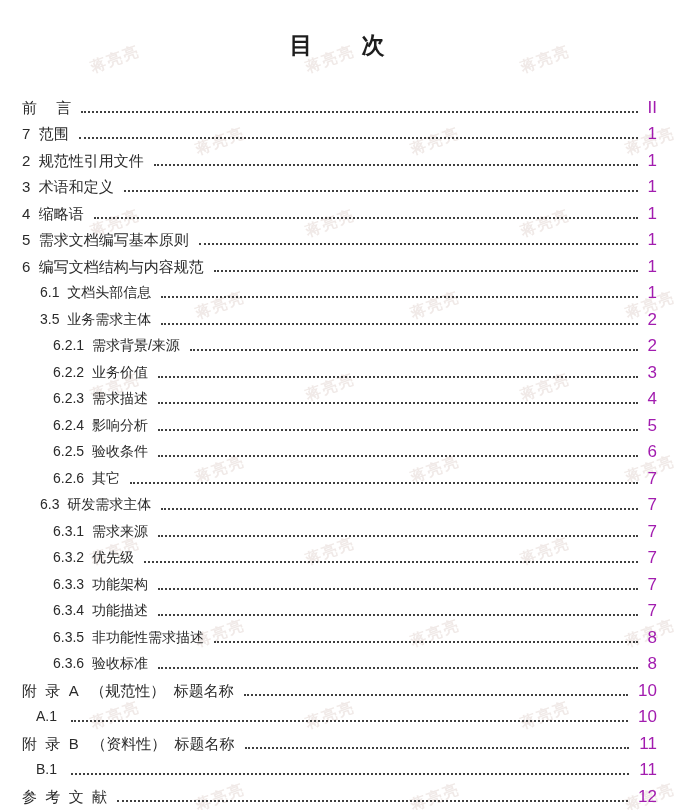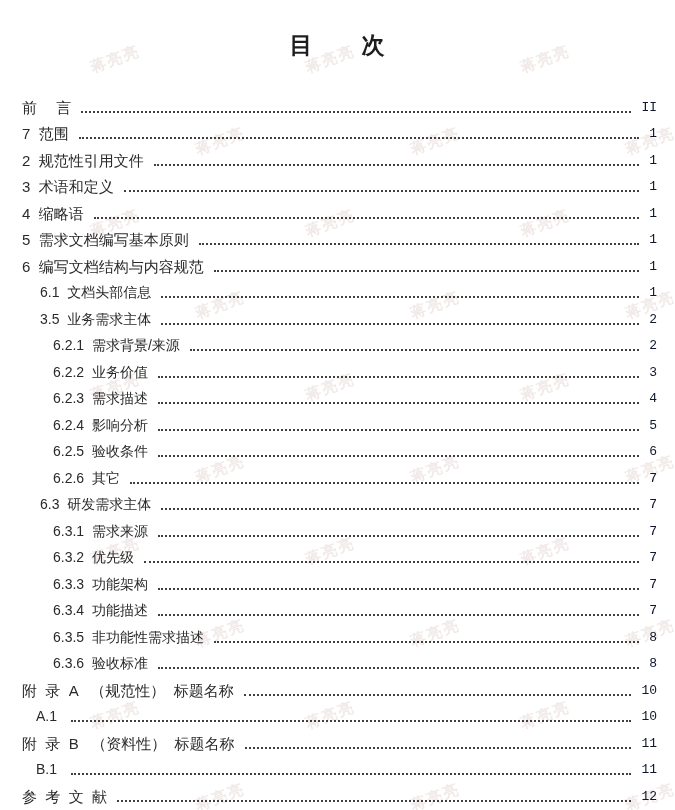--- a/index.html
+++ b/index.html
@@ -52,24 +52,24 @@
   .lvl1 { padding-left:18px; }
   .lvl2 { padding-left:31px;text-align:center; }
   .lvl3 { padding-left:14px; }
   .toc-leader {
     flex:1;
     min-width:12px;
     border-bottom:2px dotted #3f3f3f;
     margin:0 2px 4px 2px;
   }
   .toc-page {
-    font-family:Liberation Mono, monospace;
-    font-size:13px;
+    font-family:Liberation Sans, sans-serif;
+    font-size:17px;
     line-height:19px;
-    color:#0f172a;
+    color:#a21caf;
     white-space:pre;
   }
 </style>
 </head>
 <body>
 
 <div class="page">
   <div class="watermark-layer">
       <span class="watermark" style="left: 90px; top: 50px; color: rgb(228, 216, 212);">蒋亮亮</span>
       <span class="watermark" style="left: 305px; top: 50px; color: rgb(228, 216, 212);">蒋亮亮</span>

